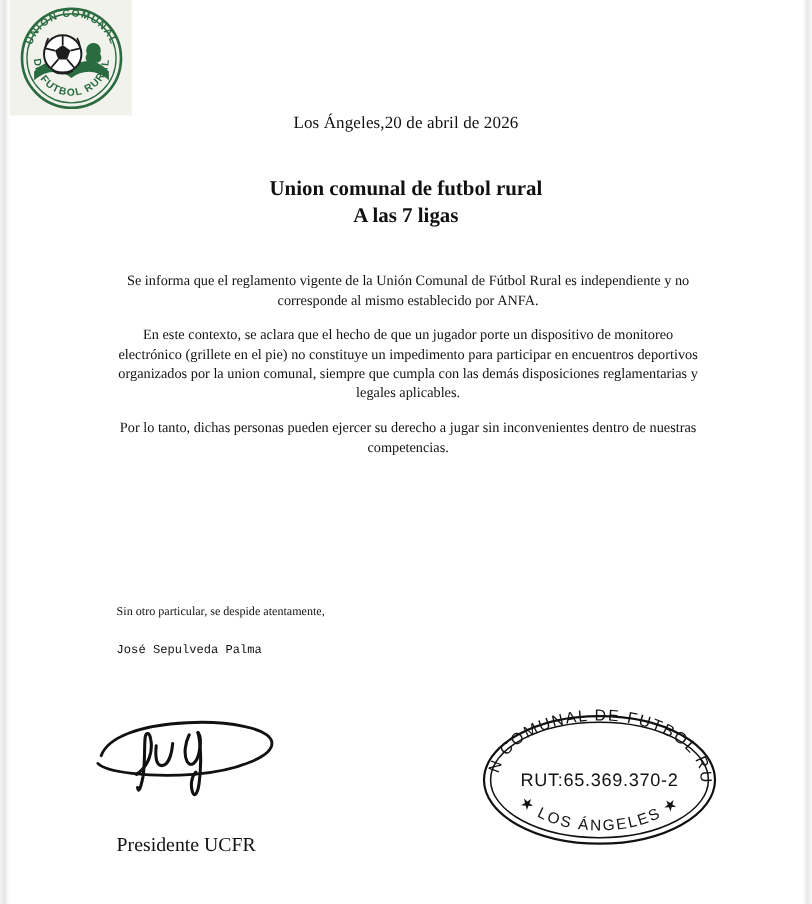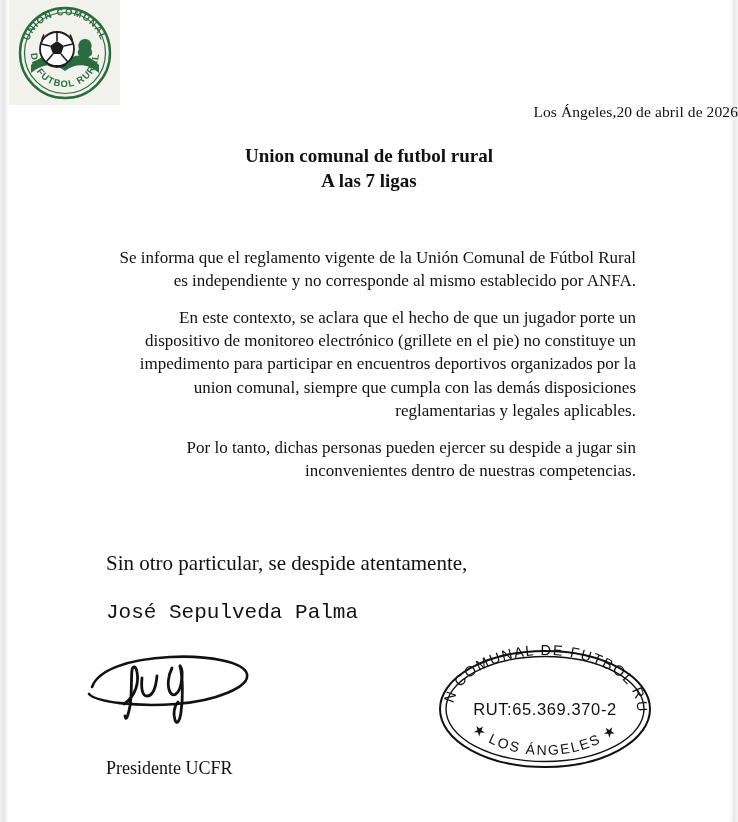--- a/index.html
+++ b/index.html
@@ -48,60 +48,60 @@
     justify-content: center;
   }
   .logo-box svg { display: block; }
 
   
   .date-line {
     position: absolute;
     left: 0;
     right: 0;
     top: 103px;
-    text-align: right;
+    text-align: center;
     font-size: 15.5px;
     letter-spacing: .1px;
   }
 
   
   .title-block {
     position: absolute;
     left: 0;
     right: 0;
     top: 143px;
     text-align: center;
     font-weight: bold;
     font-size: 19px;
     line-height: 1.33;
   }
-  .title-block .t1 { display: block; }
+  .title-block .t1 { display: block; margin-top: 16px; }
   .title-block .t2 { display: block; }
 
   
   .body-area {
     position: absolute;
     left: 106px;
     top: 246px;
     width: 530px;
   }
   .body-area p {
     margin: 0 0 14px 0;
-    font-size: 17px;
+    font-size: 13px;
     line-height: 1.36;
-    text-align: right;
+    text-align: center;
   }
 
   
   .closing {
     position: absolute;
     left: 106px;
     top: 549px;
     width: 530px;
-    font-size: 21px;
+    font-size: 11px;
     line-height: 1.36;
   }
   .closing .signoff { margin: 0 0 21px 0; }
   .closing .signer  { margin: 0; font-family: Liberation Mono, monospace; }
 
   
   .signature-box {
     position: absolute;
     left: 84px;
     top: 632px;
@@ -172,21 +172,21 @@
   <div class="date-line">Los Ángeles,20 de abril de 2026</div>
 
   <div class="title-block">
     <span class="t1">Union comunal de futbol rural</span>
     <span class="t2">A las 7 ligas</span>
   </div>
 
   <div class="body-area">
     <p>Se informa que el reglamento vigente de la Unión Comunal de Fútbol Rural es independiente y no corresponde al mismo establecido por ANFA.</p>
     <p>En este contexto, se aclara que el hecho de que un jugador porte un dispositivo de monitoreo electrónico (grillete en el pie) no constituye un impedimento para participar en encuentros deportivos organizados por la union comunal, siempre que cumpla con las demás disposiciones reglamentarias y legales aplicables.</p>
-    <p>Por lo tanto, dichas personas pueden ejercer su despide a jugar sin inconvenientes dentro de nuestras competencias.</p>
+    <p>Por lo tanto, dichas personas pueden ejercer su derecho a jugar sin inconvenientes dentro de nuestras competencias.</p>
   </div>
 
   <div class="closing">
     <p class="signoff">Sin otro particular, se despide atentamente,</p>
     <p class="signer">José Sepulveda Palma</p>
   </div>
 
   <div class="signature-box">
     <svg width="177" height="105" viewBox="0 0 177 105" aria-hidden="true">
       <g fill="none" stroke="#111111" stroke-linecap="round" stroke-linejoin="round">

